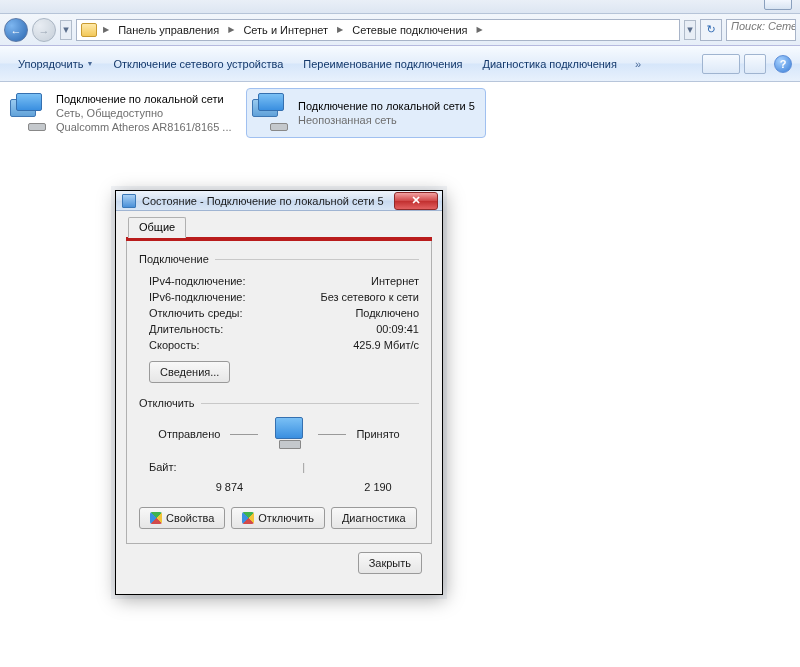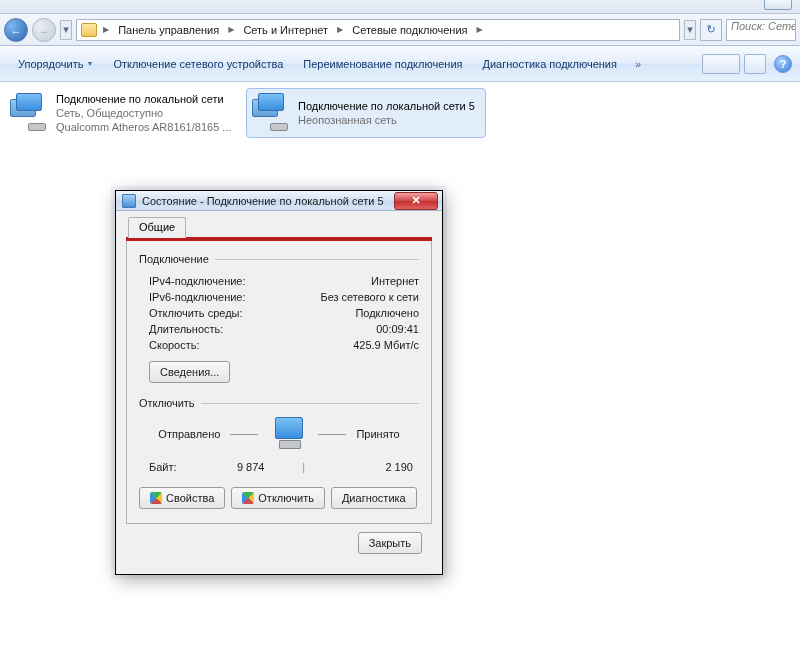--- a/index.html
+++ b/index.html
@@ -61,21 +61,21 @@
   .btn { display:inline-flex; align-items:center; gap:4px; height:22px; padding:0 10px; background:linear-gradient(#f8f8f8,#e6e6e6); border:1px solid #9a9a9a; border-radius:3px; color:#1a1a1a; cursor:default;}
   .shield{ width:12px; height:12px; display:inline-block; position:relative;}
   .shield::before{content:"";position:absolute;inset:0;border-radius:2px;background:conic-gradient(from 45deg,#f2c438 0 25%,#d14a4a 0 50%,#3a8fe0 0 75%,#3fb34f 0);}
   .activity{ display:flex; align-items:center; justify-content:center; gap:10px; margin:4px 0 10px;}
   .actlabel{ color:#1a1a1a;}
   .actline{ width:28px; height:1px; background:#9a9a9a;}
   .computer{ width:40px; height:34px; position:relative;}
   .computer::before{content:"";position:absolute;left:7px;top:0;width:26px;height:20px;background:linear-gradient(#7ac0f5,#3a8fe0);border:1px solid #3570b0;border-radius:2px;}
   .computer::after{content:"";position:absolute;left:11px;bottom:2px;width:20px;height:7px;background:#c4c8cc;border:1px solid #888;border-radius:1px;}
   .bytes{ display:flex; justify-content:space-between; padding:0 6px 0 10px; color:#1a1a1a;}
-  .bytes .sent, .bytes .recv{ width:70px; text-align:right;}
+  .bytes .sent, .bytes .recv{ width:70px; text-align:center;margin-top:20px;}
   .sep{ color:#9a9a9a; padding:0 20px;}
   .btnrow{ display:flex; gap:6px; margin-top:0;align-items:center;}
   .dlg-footer{ display:flex; justify-content:flex-end; padding:8px 10px 10px; }
   .folder-ico{width:16px;height:14px;background:linear-gradient(#ffe9a8,#f2c85a);border:1px solid #c89a30;border-radius:2px;position:relative;flex-shrink:0;}
 </style>
 </head>
 <body>
 
 <div class="titlebar">
   <div class="winbtn"></div>

